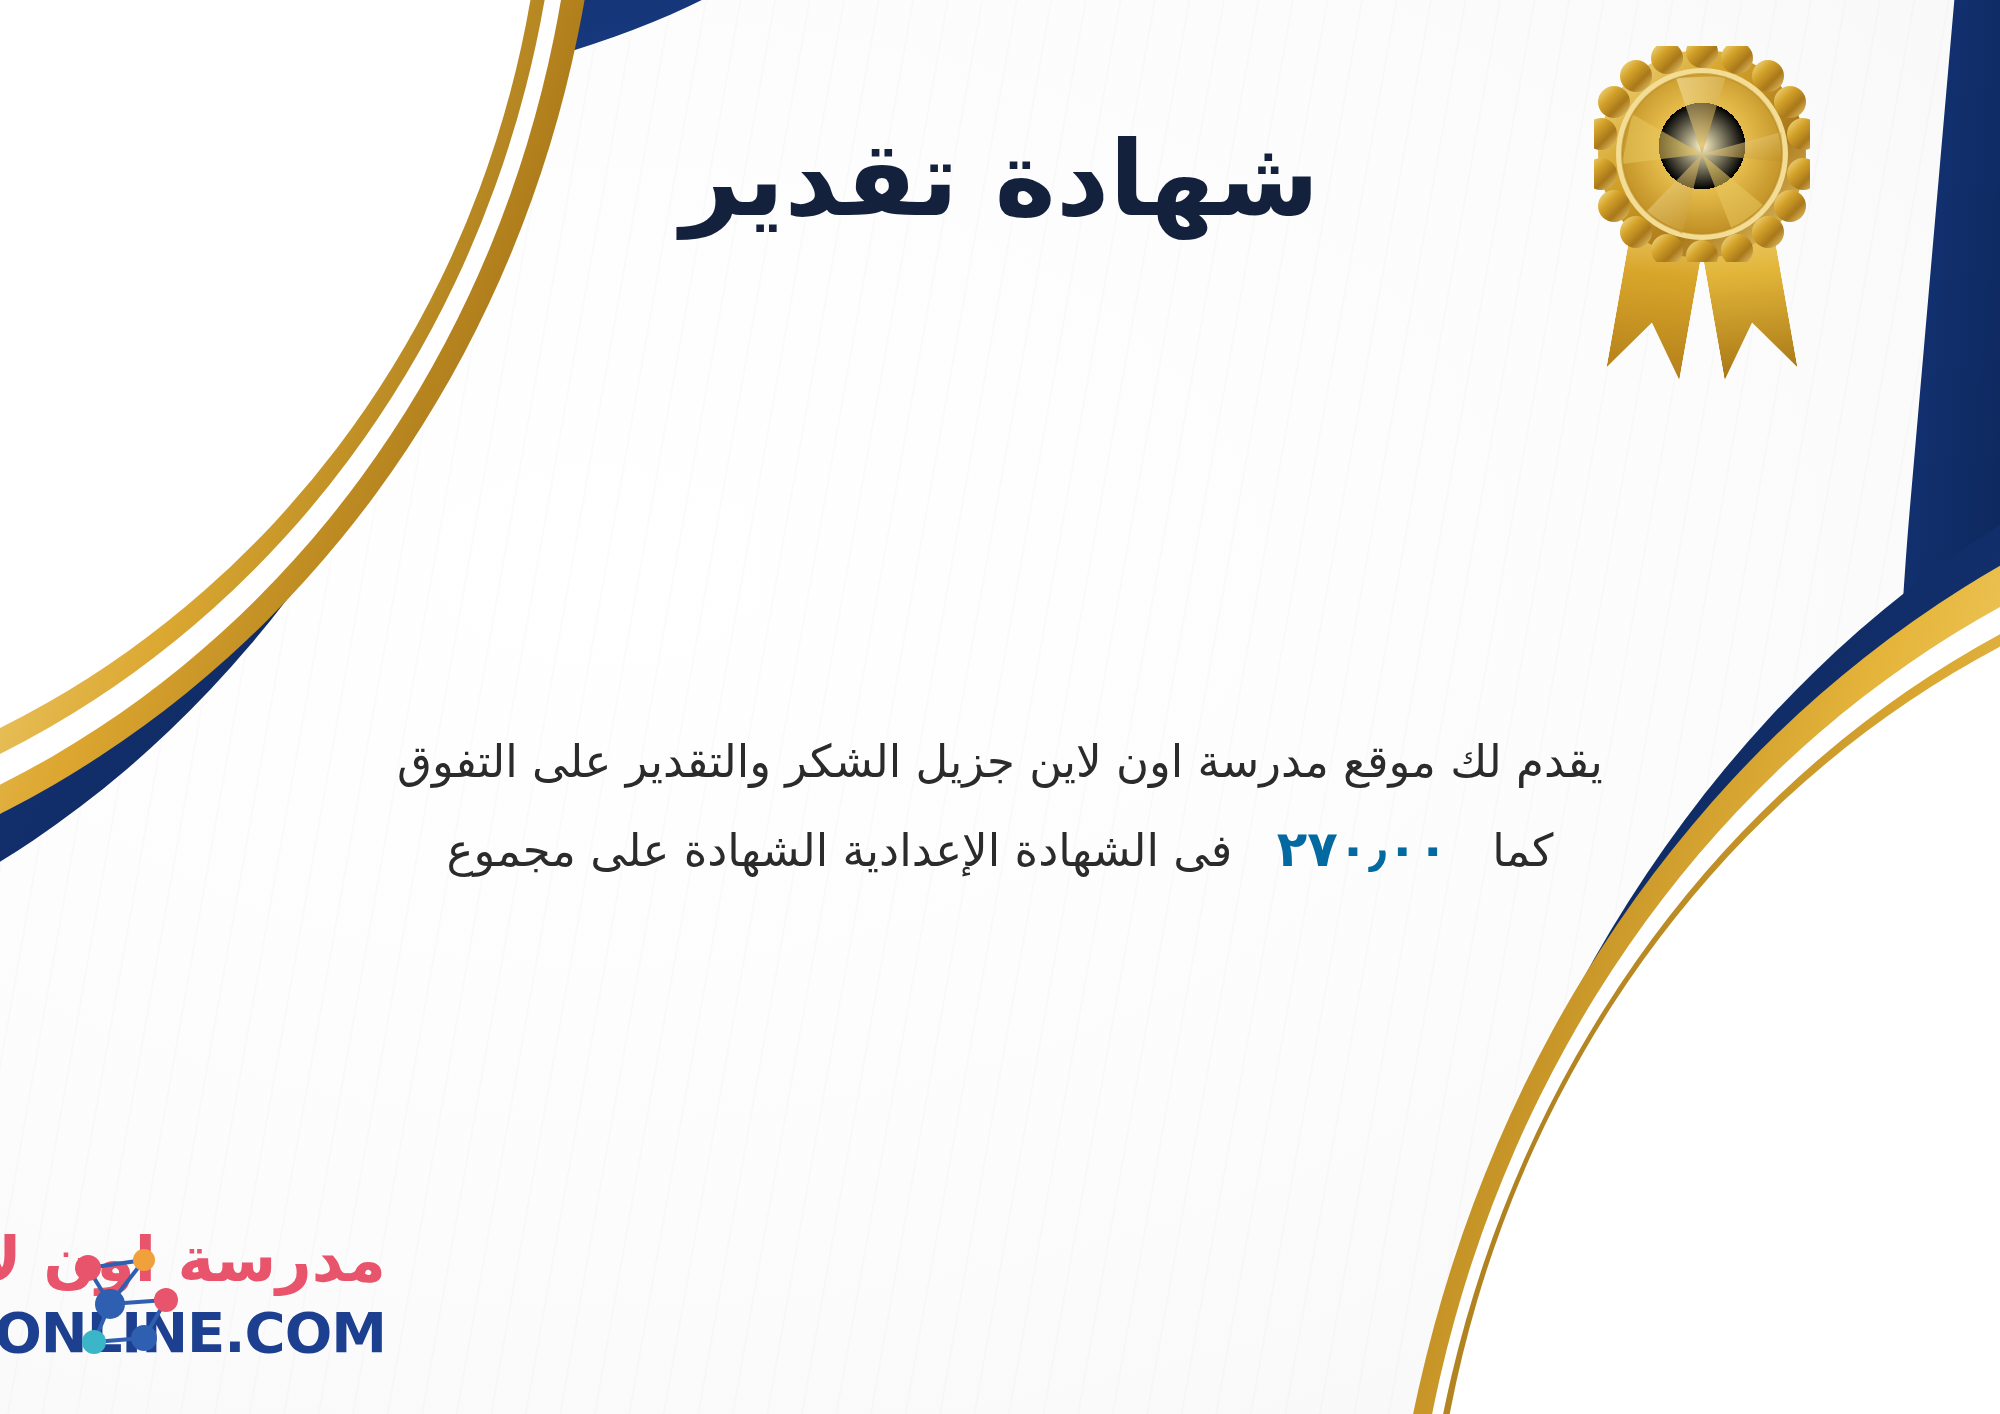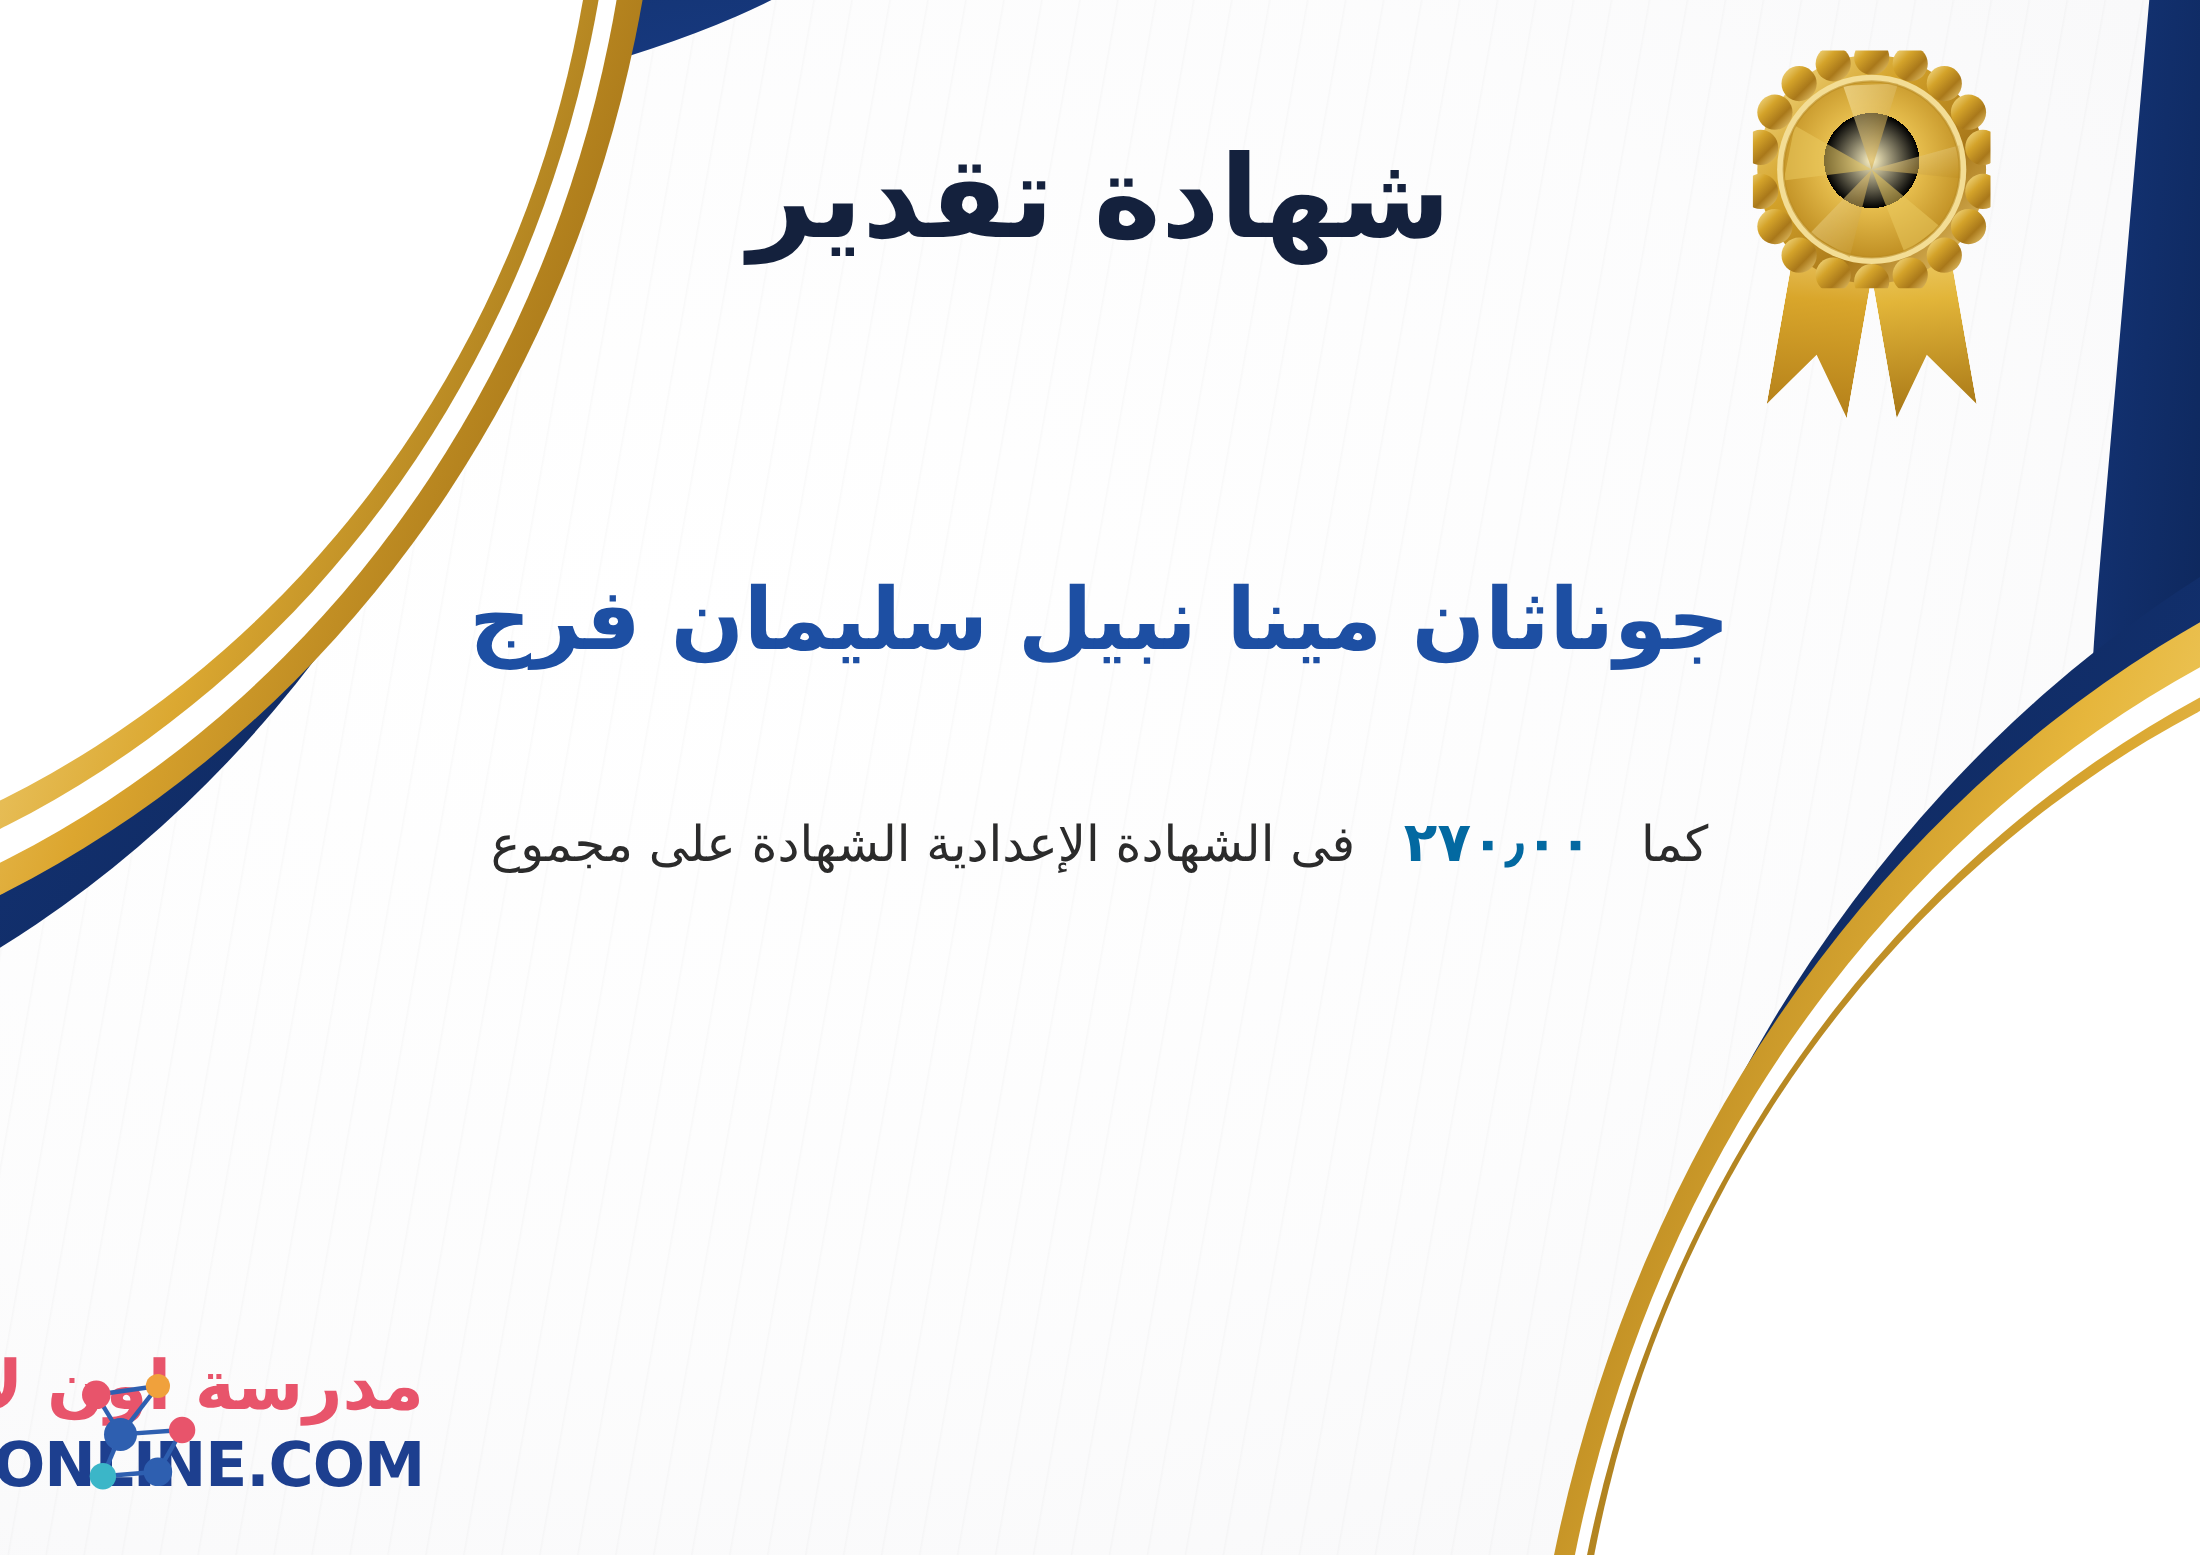--- a/index.html
+++ b/index.html
@@ -402,23 +402,23 @@
         </g>
         <circle r="80" fill="none" stroke="#b98a22" stroke-width="2" opacity="0.6"></circle>
       </g>
     </svg>
   </div>
 
   <div class="content">
 
     <div class="cert-title">شهادة تقدير</div>
 
-    <div class="recipient-name">جوناثان مينا نبيل سليمان فرج</div>
 
     <div class="body-text">
+      <span class="body-line">يقدم لك موقع مدرسة اون لاين جزيل الشكر  والتقدير على التفوق</span>
       <span class="body-line">
         <span>كما</span>
         <span class="score">٢٧٠٫٠٠</span>
         <span>فى الشهادة الإعدادية الشهادة على مجموع</span>
       </span>
     </div>
 
   </div>
 
   <div class="logo">

